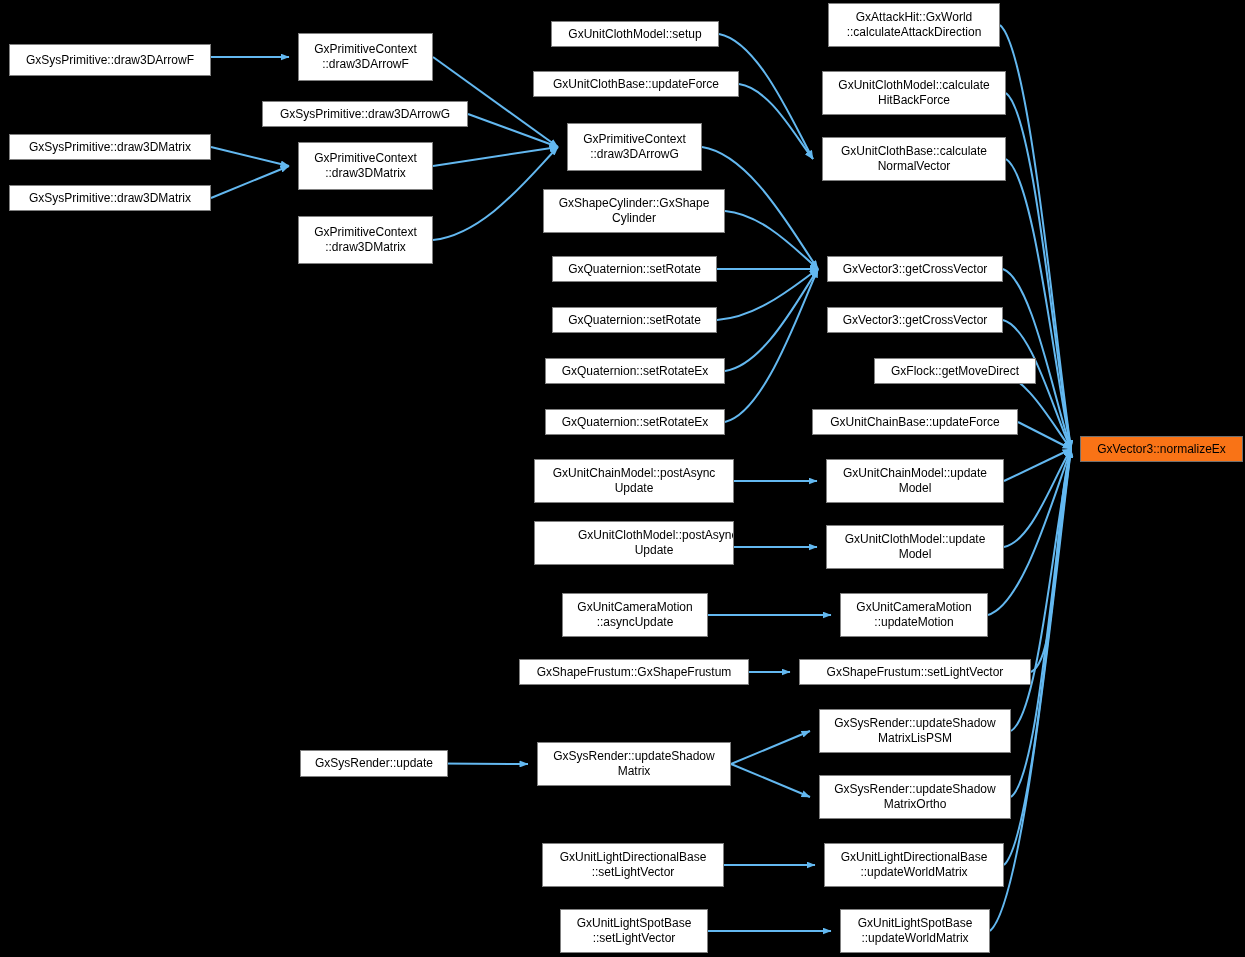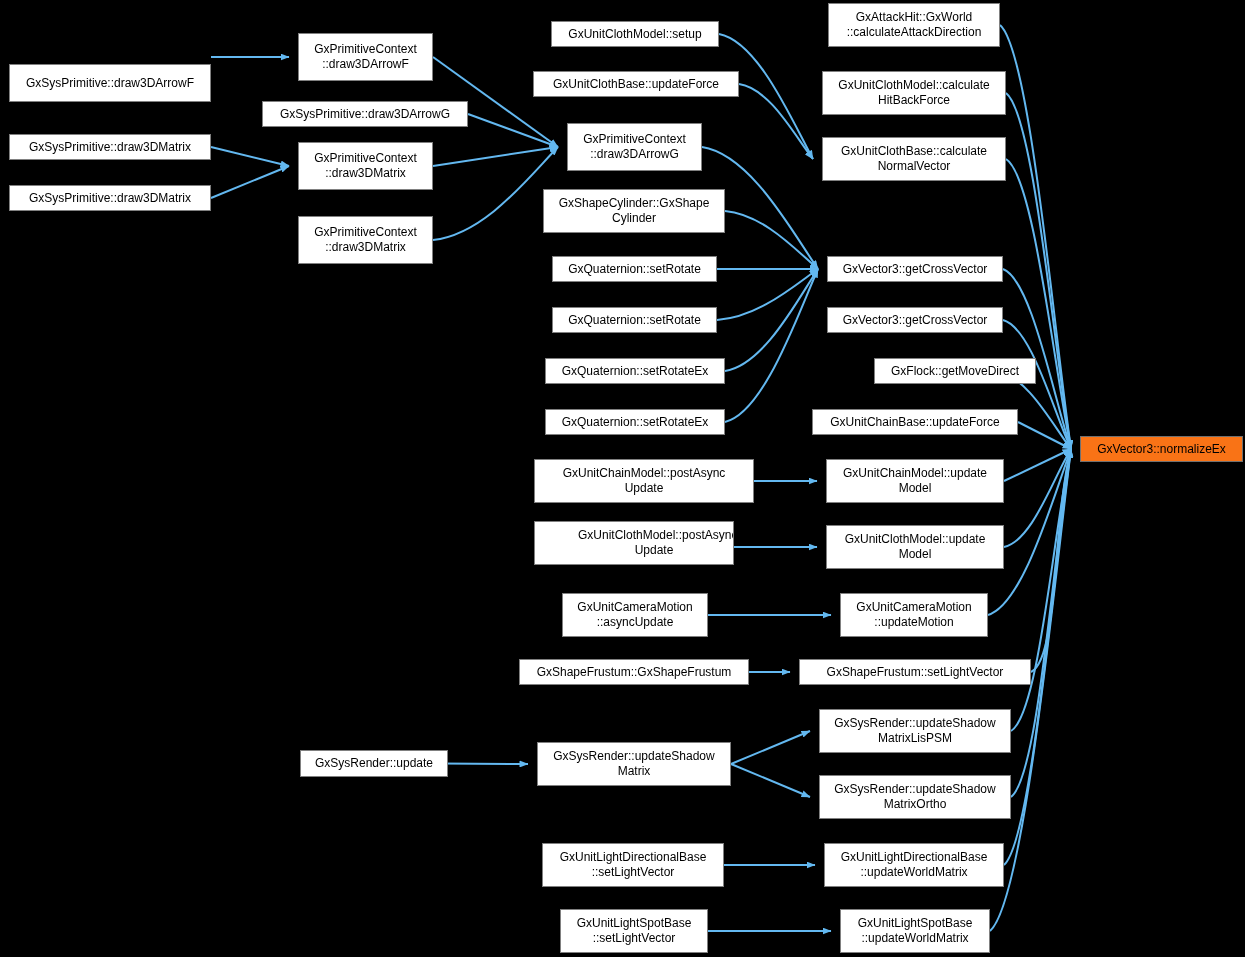--- a/index.html
+++ b/index.html
@@ -96,41 +96,41 @@
         <path d="M 1004 547 C 1032.14 541.12, 1053 478.4, 1071 449" fill="none" stroke="#63b8f0" stroke-width="2" marker-end="url(#arrowhead)"></path>
         <path d="M 988 615 C 1022.86 605.04, 1052.74 498.8, 1071 449" fill="none" stroke="#63b8f0" stroke-width="2" marker-end="url(#arrowhead)"></path>
         <path d="M 1031 672 C 1059 658.62, 1053 515.9, 1071 449" fill="none" stroke="#63b8f0" stroke-width="2" marker-end="url(#arrowhead)"></path>
         <path d="M 1011 731 C 1039 714.08, 1053 533.6, 1071 449" fill="none" stroke="#63b8f0" stroke-width="2" marker-end="url(#arrowhead)"></path>
         <path d="M 1011 797 C 1039 776.12, 1053 553.4, 1071 449" fill="none" stroke="#63b8f0" stroke-width="2" marker-end="url(#arrowhead)"></path>
         <path d="M 1004 865 C 1032.14 840.04, 1053 573.8, 1071 449" fill="none" stroke="#63b8f0" stroke-width="2" marker-end="url(#arrowhead)"></path>
         <path d="M 990 931 C 1024.02 902.08, 1053 593.6, 1071 449" fill="none" stroke="#63b8f0" stroke-width="2" marker-end="url(#arrowhead)"></path>
       </g>
   </svg>
   <div id="node-layer">
-      <div class="node" style="left: 9px; top: 44px; width: 202px; height: 38px; margin-top: 20px;"><span>GxSysPrimitive::draw3DArrowF</span></div>
+      <div class="node" style="left: 9px; top: 44px; width: 202px; height: 32px;"><span>GxSysPrimitive::draw3DArrowF</span></div>
       <div class="node" style="left: 298px; top: 33px; width: 135px; height: 48px;"><span>GxPrimitiveContext
 ::draw3DArrowF</span></div>
       <div class="node" style="left: 262px; top: 101px; width: 206px; height: 26px;"><span>GxSysPrimitive::draw3DArrowG</span></div>
       <div class="node" style="left: 9px; top: 134px; width: 202px; height: 26px;"><span>GxSysPrimitive::draw3DMatrix</span></div>
       <div class="node" style="left: 9px; top: 185px; width: 202px; height: 26px;"><span>GxSysPrimitive::draw3DMatrix</span></div>
       <div class="node" style="left: 298px; top: 142px; width: 135px; height: 48px;"><span>GxPrimitiveContext
 ::draw3DMatrix</span></div>
       <div class="node" style="left: 298px; top: 216px; width: 135px; height: 48px;"><span>GxPrimitiveContext
 ::draw3DMatrix</span></div>
       <div class="node" style="left: 551px; top: 21px; width: 168px; height: 26px;"><span>GxUnitClothModel::setup</span></div>
       <div class="node" style="left: 533px; top: 71px; width: 206px; height: 26px;"><span>GxUnitClothBase::updateForce</span></div>
       <div class="node" style="left: 567px; top: 123px; width: 135px; height: 48px;"><span>GxPrimitiveContext
 ::draw3DArrowG</span></div>
       <div class="node" style="left: 543px; top: 189px; width: 182px; height: 44px;"><span>GxShapeCylinder::GxShape
 Cylinder</span></div>
       <div class="node" style="left: 552px; top: 256px; width: 165px; height: 26px;"><span>GxQuaternion::setRotate</span></div>
       <div class="node" style="left: 552px; top: 307px; width: 165px; height: 26px;"><span>GxQuaternion::setRotate</span></div>
       <div class="node" style="left: 545px; top: 358px; width: 180px; height: 26px;"><span>GxQuaternion::setRotateEx</span></div>
       <div class="node" style="left: 545px; top: 409px; width: 180px; height: 26px;"><span>GxQuaternion::setRotateEx</span></div>
-      <div class="node" style="left: 534px; top: 459px; width: 220px; height: 44px;"><span>GxUnitChainModel::postAsync
+      <div class="node" style="left: 534px; top: 459px; width: 200px; height: 44px;"><span>GxUnitChainModel::postAsync
 Update</span></div>
       <div class="node" style="left: 534px; top: 521px; width: 200px; height: 44px; padding-left: 40px;"><span>GxUnitClothModel::postAsync
 Update</span></div>
       <div class="node" style="left: 562px; top: 593px; width: 146px; height: 44px;"><span>GxUnitCameraMotion
 ::asyncUpdate</span></div>
       <div class="node" style="left: 519px; top: 659px; width: 230px; height: 26px;"><span>GxShapeFrustum::GxShapeFrustum</span></div>
       <div class="node" style="left: 300px; top: 750px; width: 148px; height: 27px;"><span>GxSysRender::update</span></div>
       <div class="node" style="left: 537px; top: 742px; width: 194px; height: 44px;"><span>GxSysRender::updateShadow
 Matrix</span></div>
       <div class="node" style="left: 542px; top: 843px; width: 182px; height: 44px;"><span>GxUnitLightDirectionalBase

